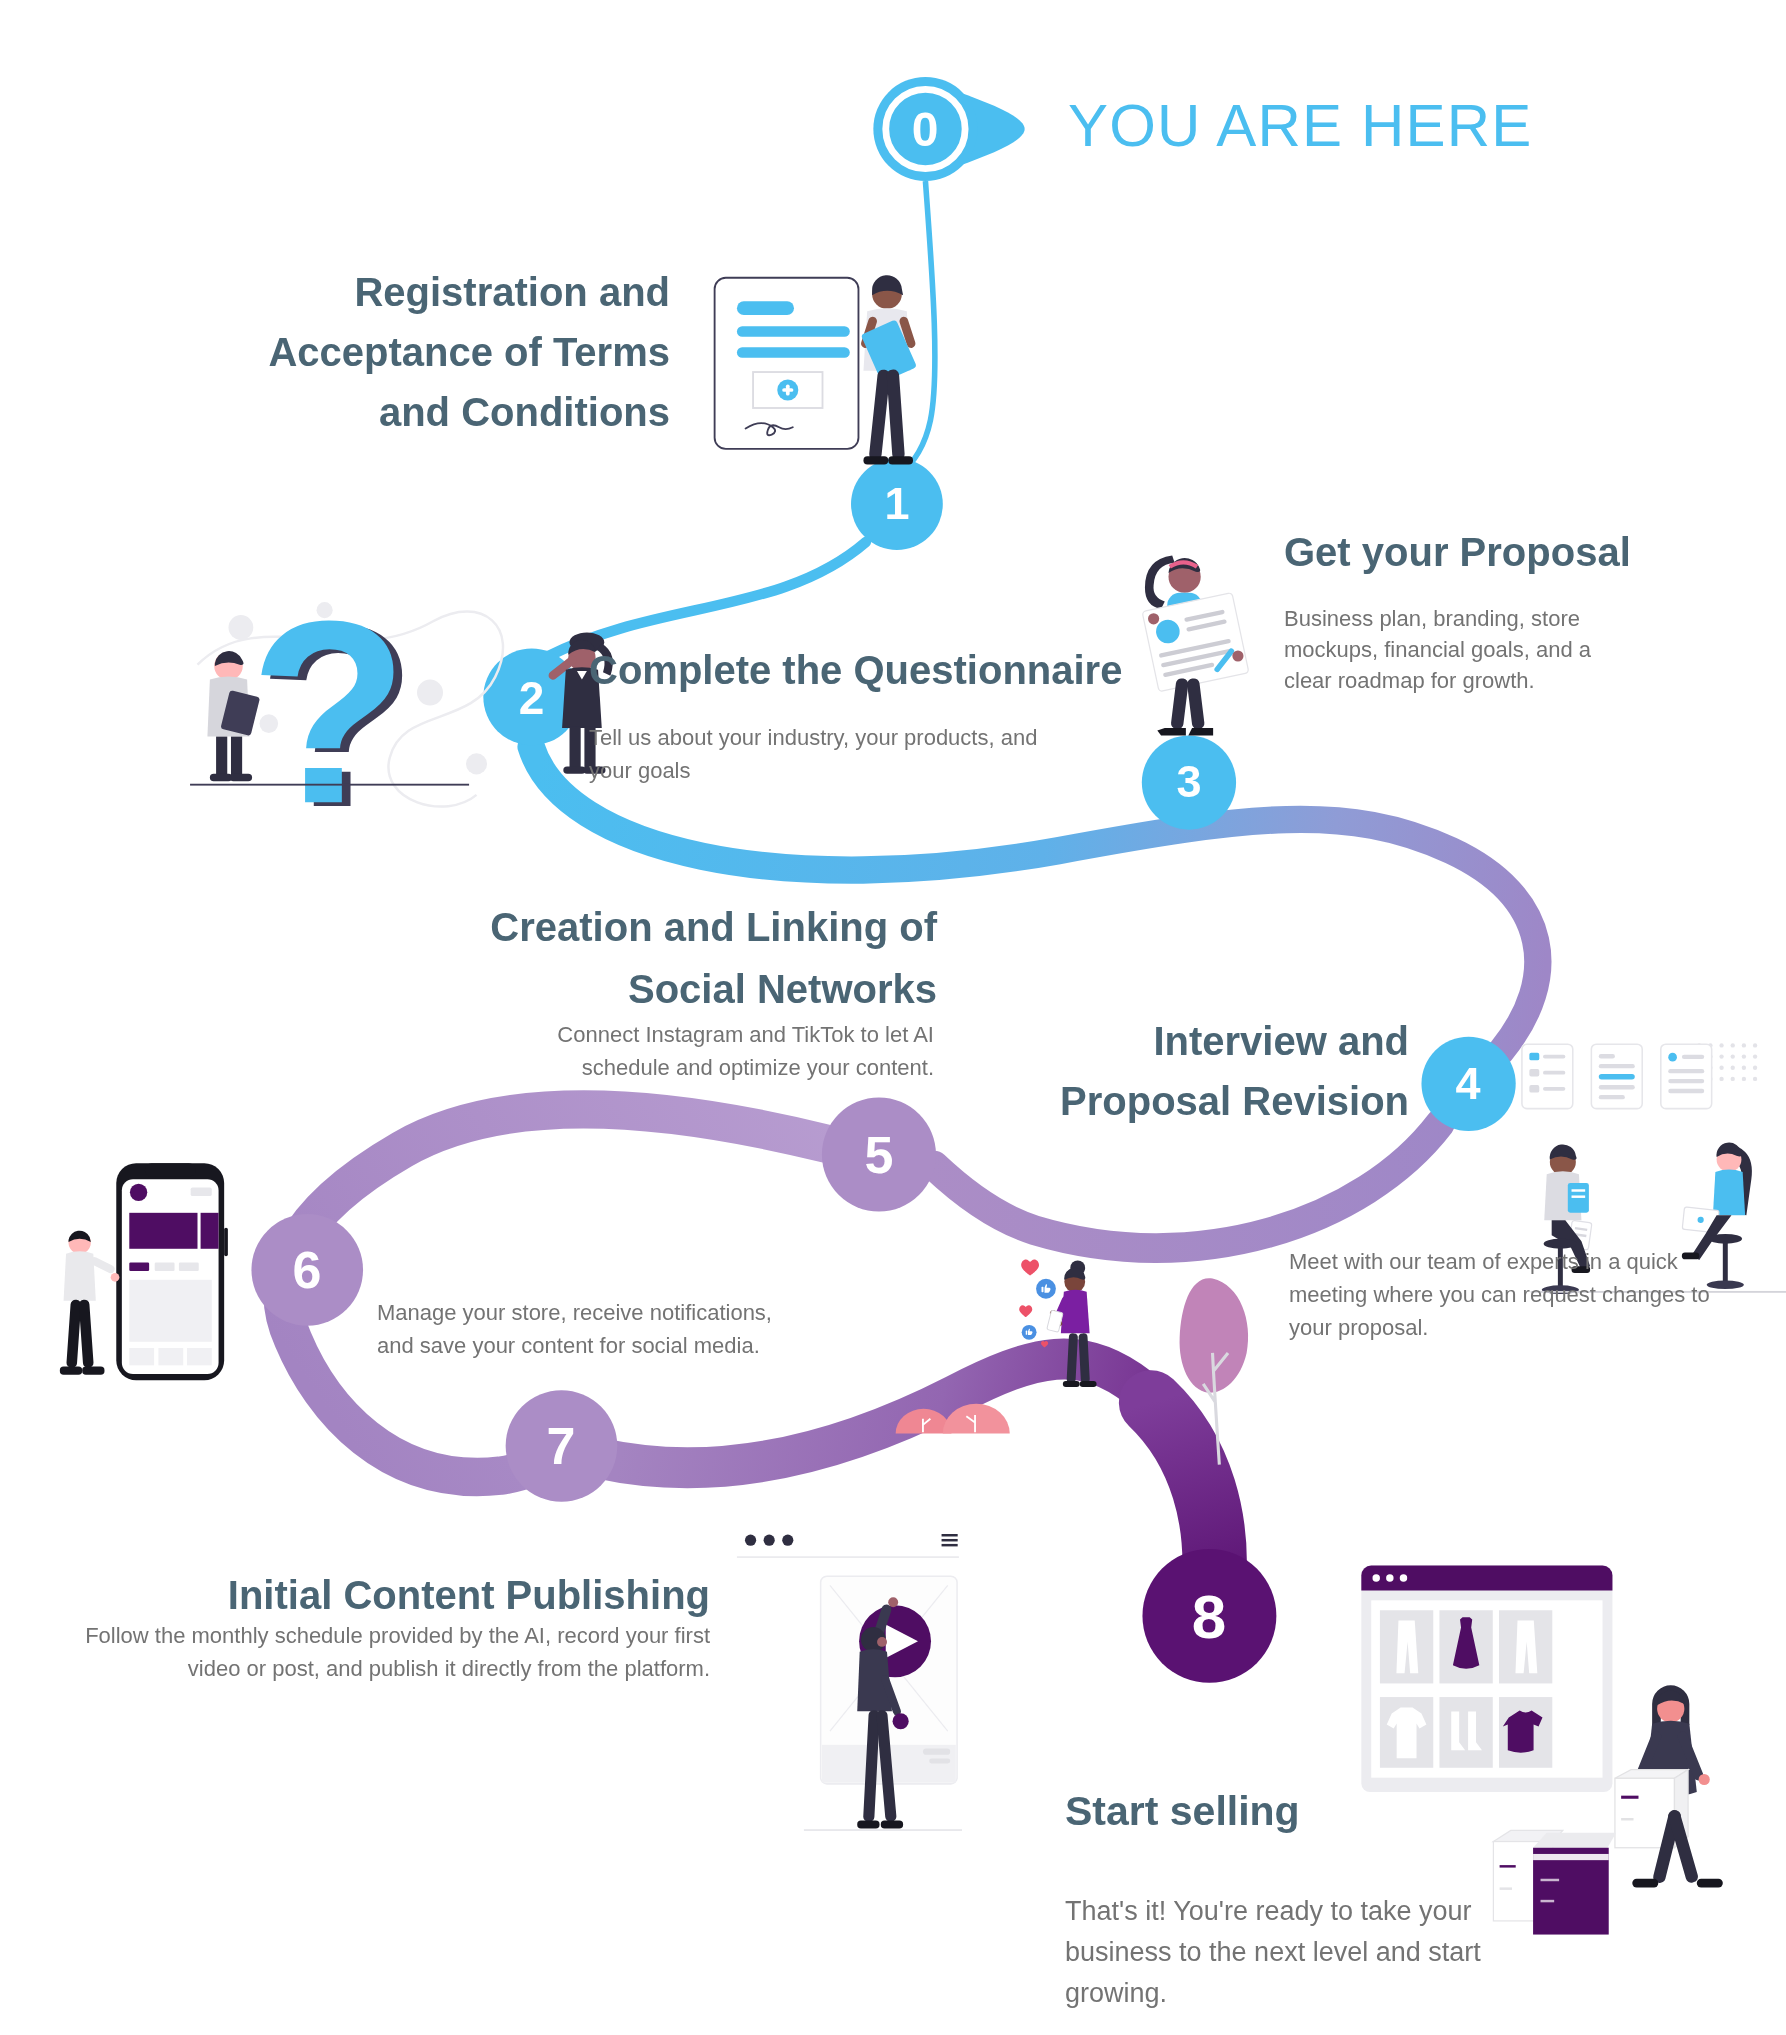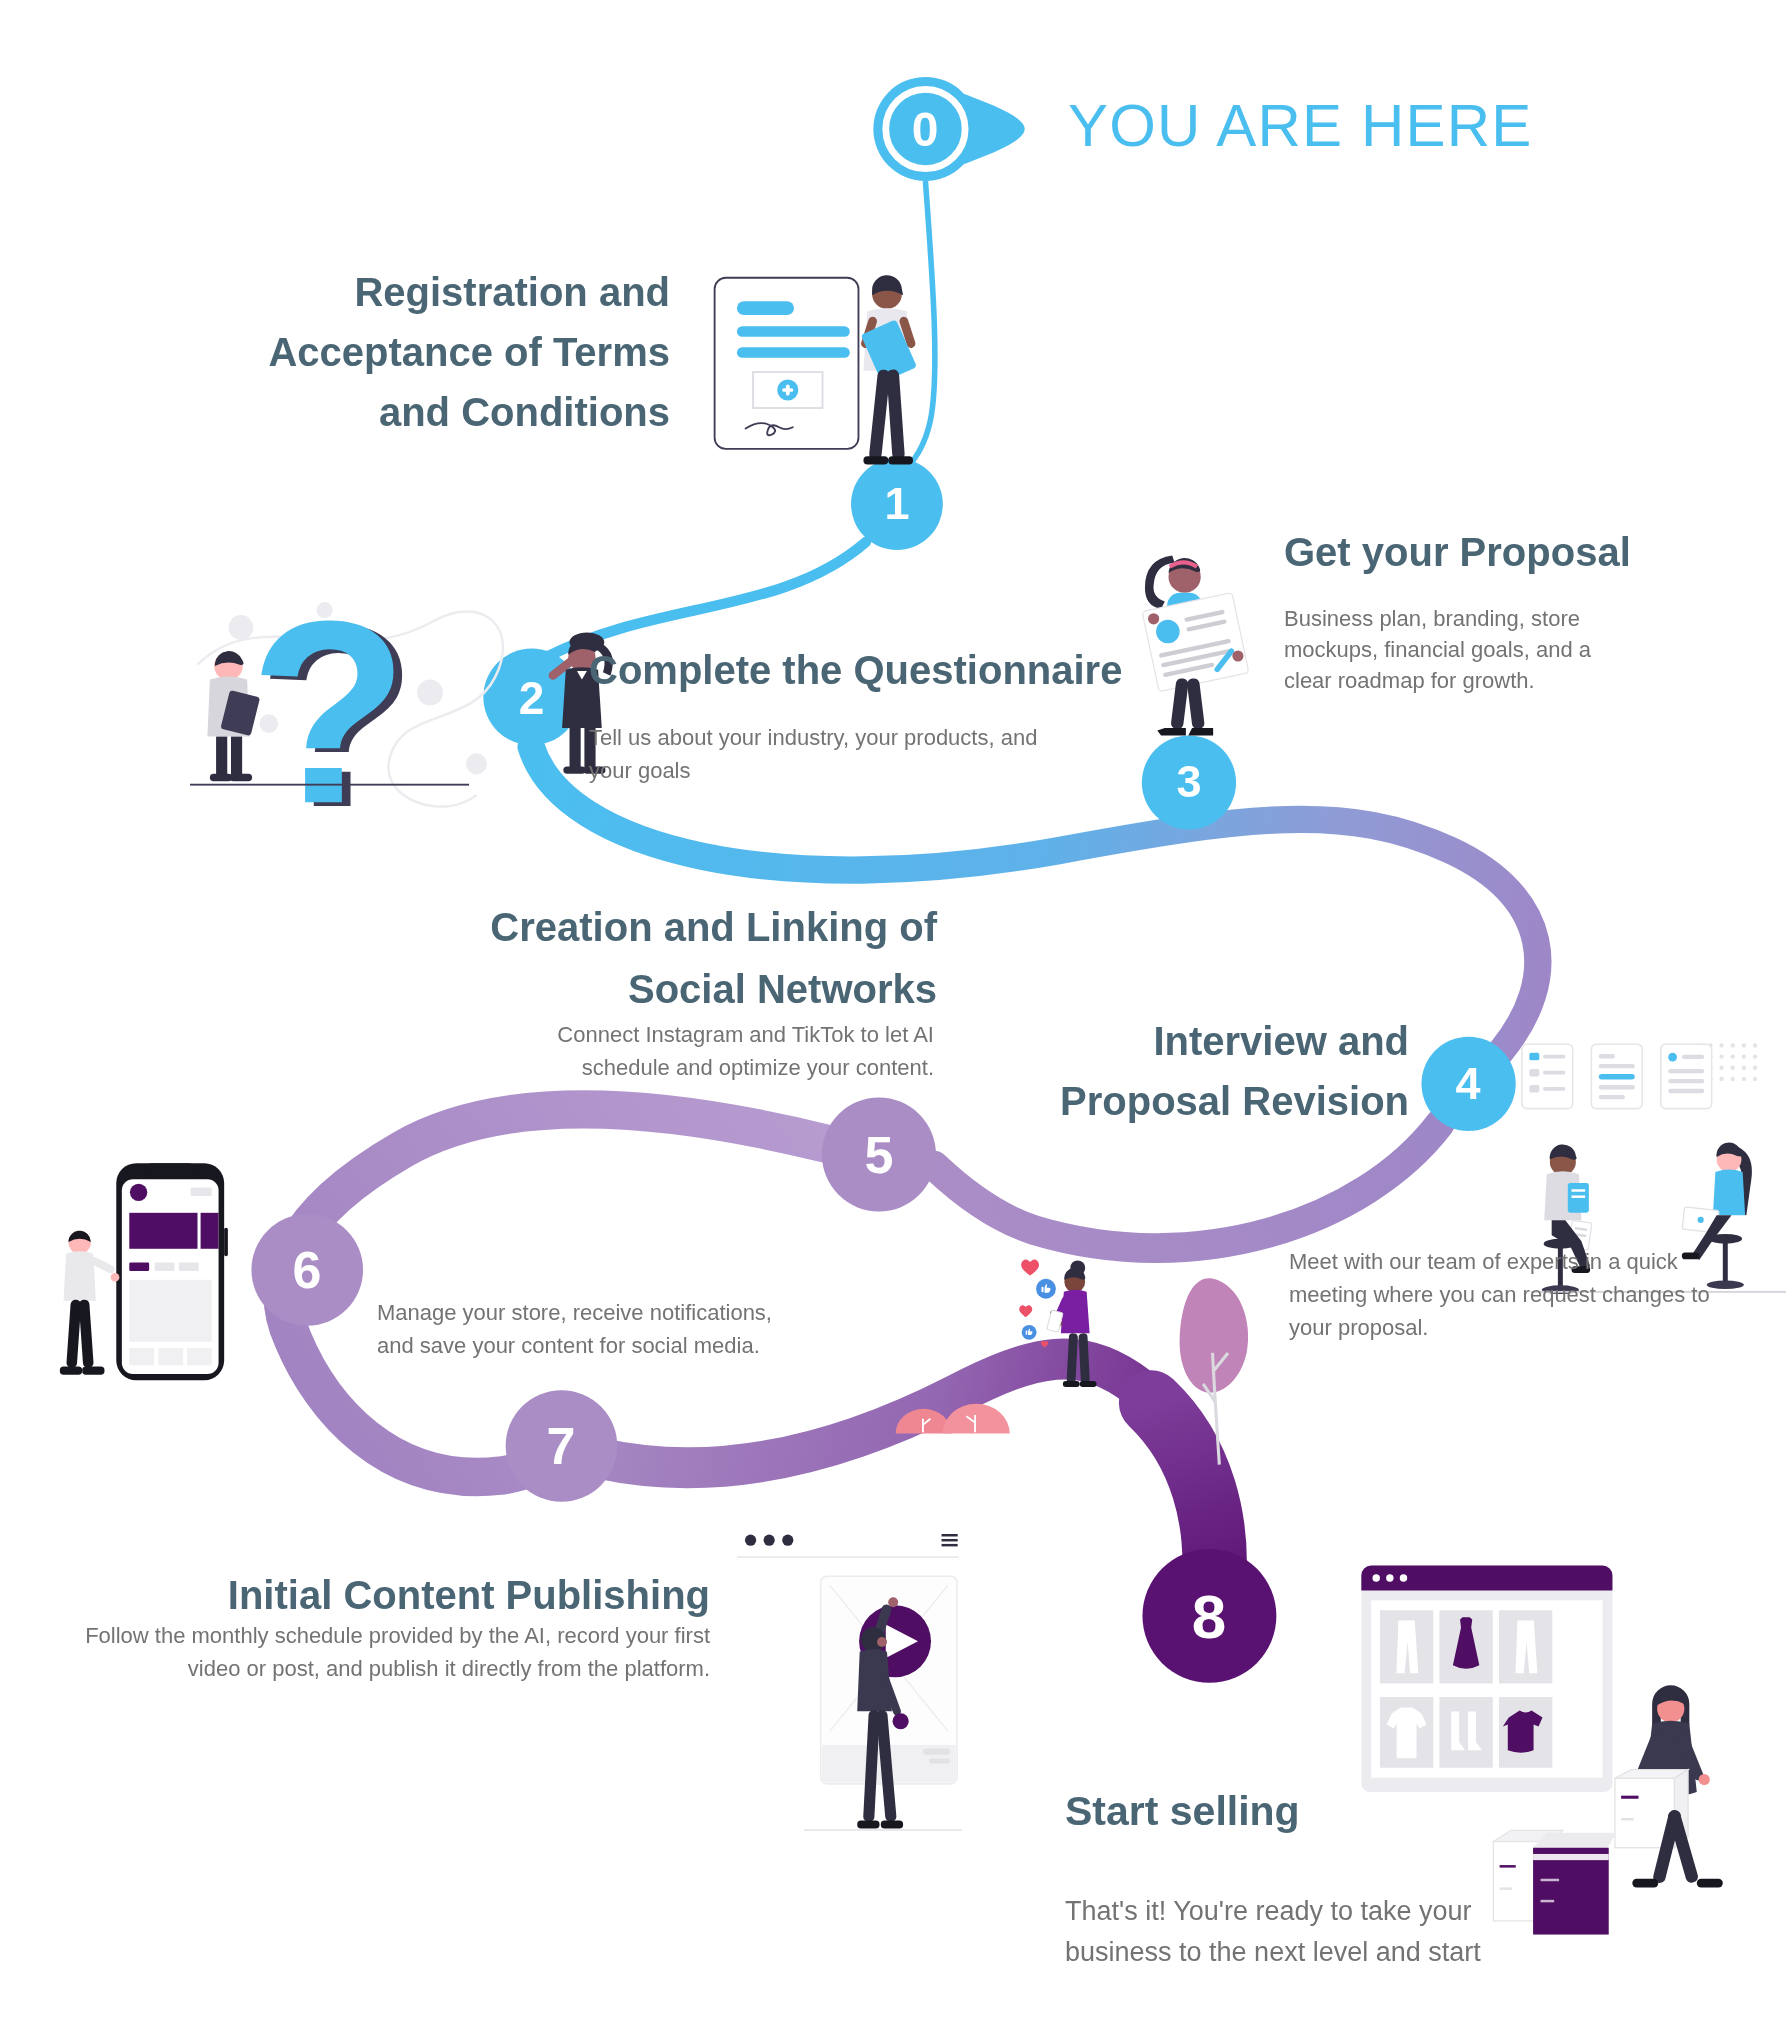--- a/index.html
+++ b/index.html
@@ -479,16 +479,17 @@
 <div class="txt title" style="right:1077px;top:1550px;line-height:43px;text-align:right;margin-top:24px;">Initial Content Publishing</div>
 <div class="txt desc desc-right" style="right:1077px;top:1619px;">
   <div>Follow the monthly schedule provided by the AI, record your first</div>
   <div>video or post, and publish it directly from the platform.</div>
 </div>
 
 <div class="txt title" style="left:1065px;top:1788px;line-height:47px;font-size:41px;">Start selling</div>
 <div class="txt desc bigdesc" style="left:1065px;top:1843px;margin-top:48px;">
   <div>That's it! You're ready to take your</div>
   <div>business to the next level and start</div>
+  <div>growing.</div>
 </div>
 
 </div>
 
 
 </body></html>

